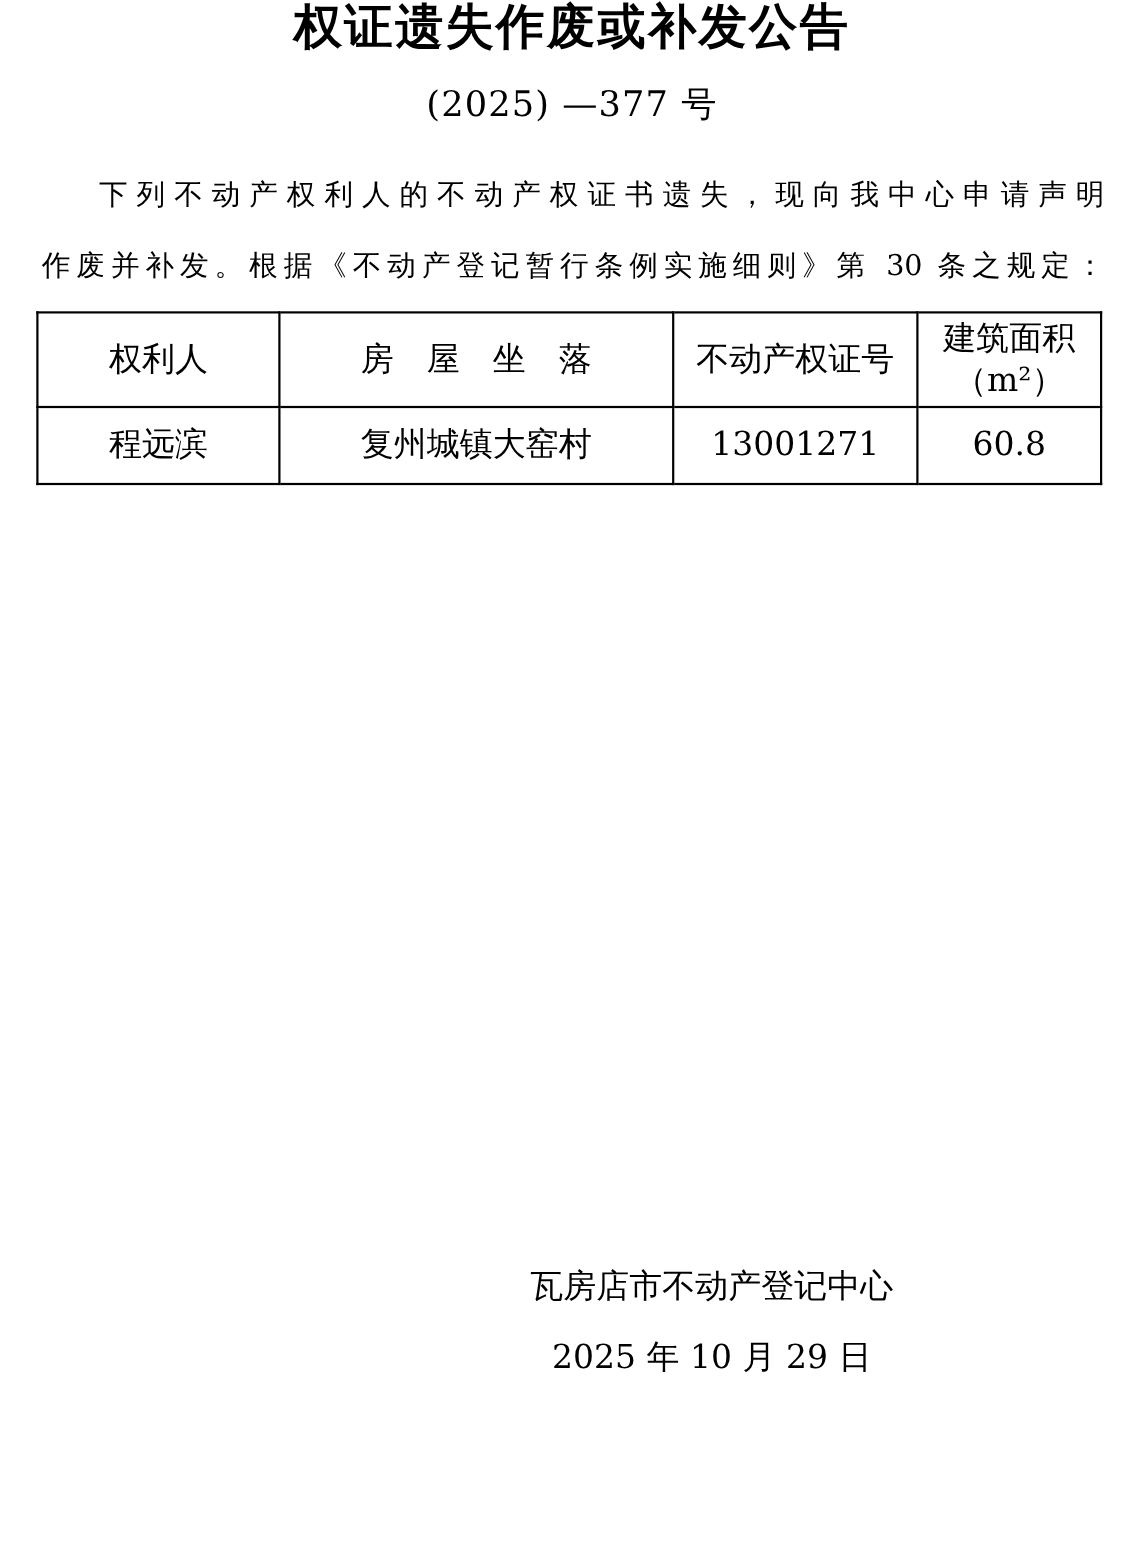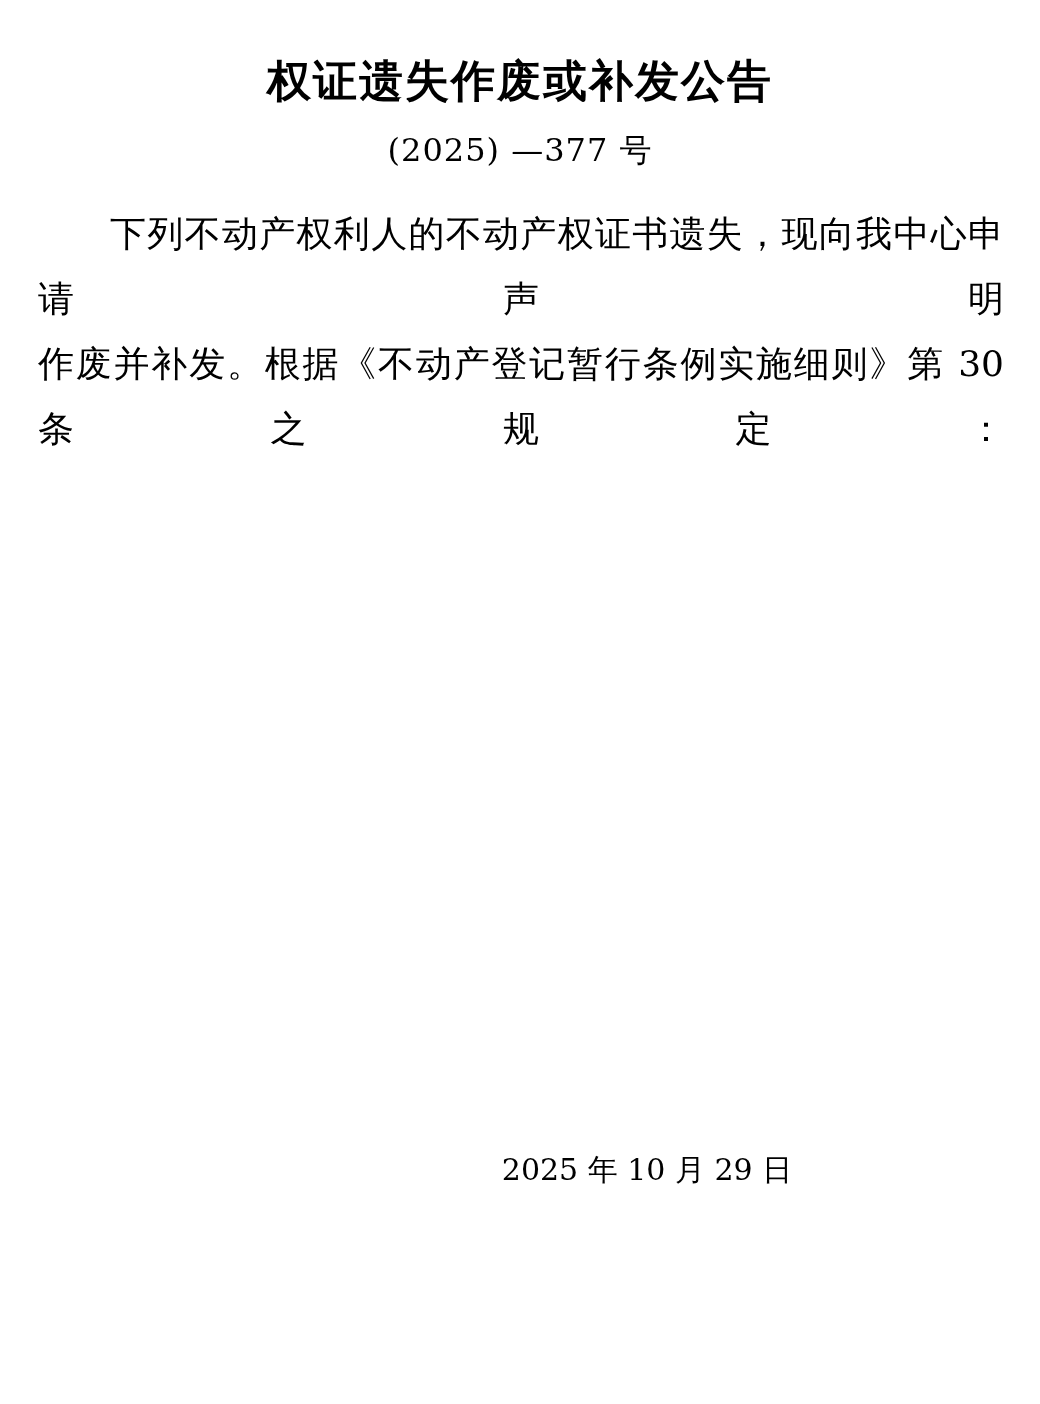--- a/index.html
+++ b/index.html
@@ -11,37 +11,36 @@
     position: relative;
     width: 1040px;
     height: 1404px;
     margin: 0 auto;
     background: #ffffff;
     color: #000000;
     font-family: "DejaVu Serif", "Liberation Serif", serif;
     overflow: hidden;
   }
   .doc-title {
-    padding-top: 56px;
     text-align: center;
     font-size: 44px;
     font-weight: bold;
     letter-spacing: 2px;
     line-height: 1.15;
   }
   .doc-number {
     margin-top: 22px;
     text-align: center;
     font-size: 32px;
     font-weight: normal;
     letter-spacing: 1px;
   }
   .body-text {
     margin: 28px 36px 0 38px;
-    font-size: 36px;
+    font-size: 26px;
   }
   .body-line {
     line-height: 65px;
     text-align: justify;
   }
   .line-stretch {
     text-align-last: justify;
   }
   .line-first {
     text-indent: 2em;
@@ -91,18 +90,44 @@
 
   <div class="doc-title">权证遗失作废或补发公告</div>
 
   <div class="doc-number">(2025) —377 号</div>
 
   <div class="body-text">
     <div class="body-line line-first line-stretch">下列不动产权利人的不动产权证书遗失，现向我中心申请声明</div>
     <div class="body-line line-stretch">作废并补发。根据《不动产登记暂行条例实施细则》第 30 条之规定：</div>
   </div>
 
+  <table class="notice-table">
+    <colgroup>
+      <col class="col-holder">
+      <col class="col-location">
+      <col class="col-cert">
+      <col class="col-area">
+    </colgroup>
+    <tbody>
+      <tr class="header-row">
+        <th>权利人</th>
+        <th>房　屋　坐　落</th>
+        <th>不动产权证号</th>
+        <th>
+          <span class="area-header-line">建筑面积</span>
+          <span class="area-header-line">（m²）</span>
+        </th>
+      </tr>
+      <tr class="data-row">
+        <td>程远滨</td>
+        <td class="cell-location-data">复州城镇大窑村</td>
+        <td>13001271</td>
+        <td>60.8</td>
+      </tr>
+    </tbody>
+  </table>
 
   <div class="footer">
+    <div class="footer-line">瓦房店市不动产登记中心</div>
     <div class="footer-line">2025 年 10 月 29 日</div>
   </div>
 
 </div>
 
 </body></html>

